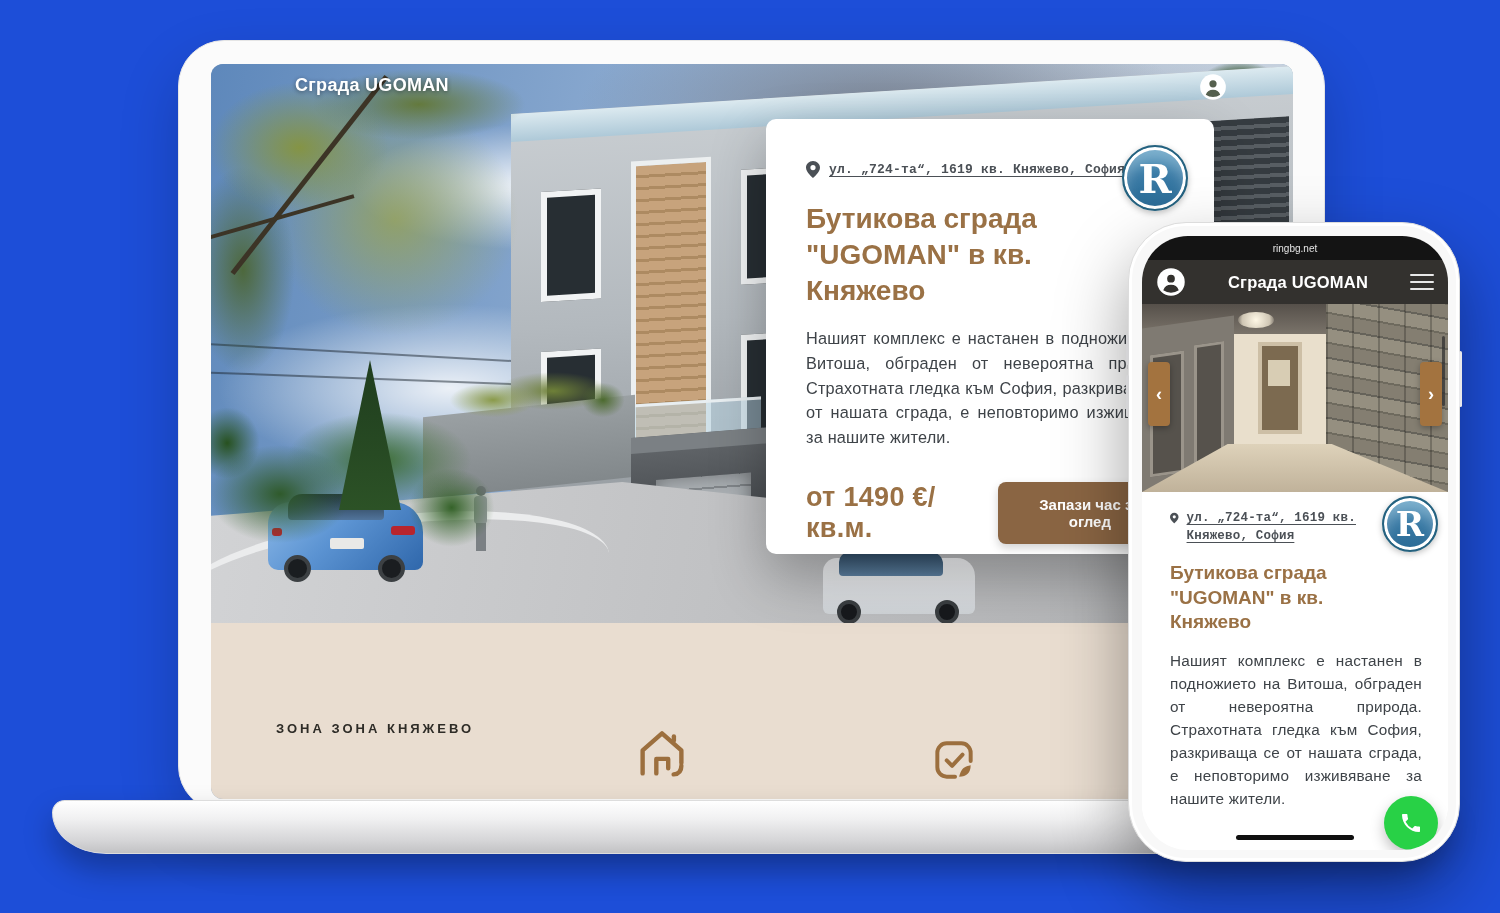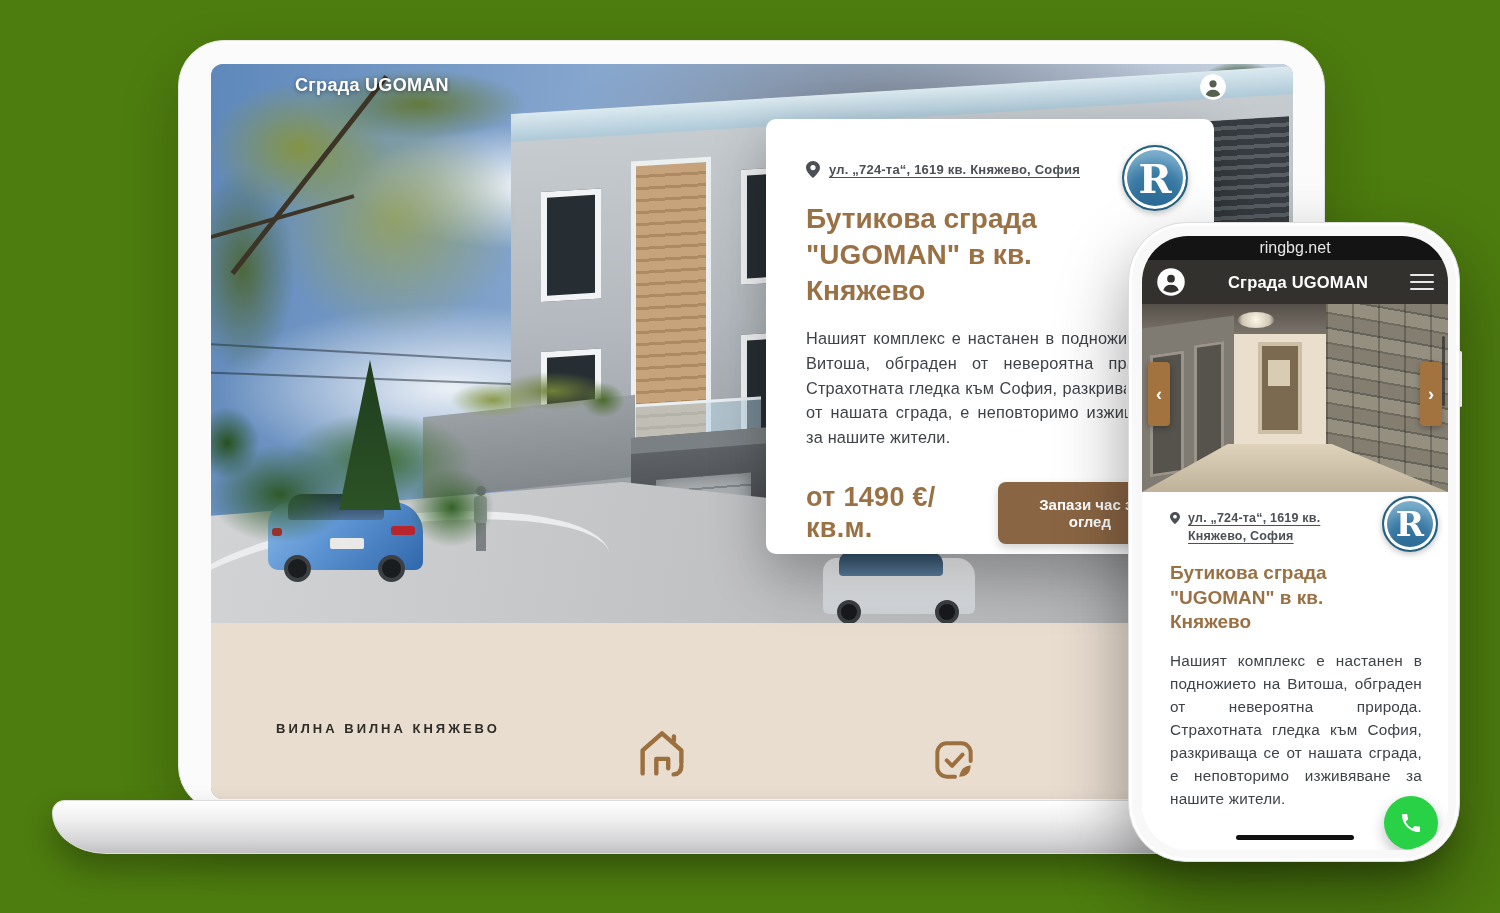--- a/index.html
+++ b/index.html
@@ -1,18 +1,18 @@
 <!DOCTYPE html>
 <html><head>
 <meta charset="utf-8">
 <style>
   * { margin:0; padding:0; box-sizing:border-box; }
   html,body { background:#ffffff; }
   body { font-family:"Liberation Sans", sans-serif; }
-  .stage { position:relative; width:1500px; height:913px; margin:0 auto; background:#4d7c0f; overflow:hidden; }
+  .stage { position:relative; width:1500px; height:913px; margin:0 auto; background:#1d4ed8; overflow:hidden; }
 
   
   .laptop-lid { position:absolute; left:178px; top:40px; width:1147px; height:772px;
     background:#fbfbfb; border:1px solid #e5e5e5; border-radius:46px;
     box-shadow:0 26px 60px rgba(0,0,0,.20); z-index:2; }
   .laptop-base { position:absolute; left:52px; top:800px; width:1396px; height:54px;
     background:linear-gradient(180deg,#ffffff 0%,#f0f0f1 35%,#d6d6d8 75%,#c2c2c4 100%);
     border:1px solid #ddd; border-radius:14px 14px 60px 60px / 14px 14px 46px 46px;
     box-shadow:0 16px 30px rgba(0,0,0,.28); z-index:3; }
   .screen { position:absolute; left:32px; top:23px; width:1082px; height:735px;
@@ -116,21 +116,21 @@
   .l-header-brand { position:absolute; left:84px; top:11px; z-index:4; color:#fff;
     font-size:18px; font-weight:700; letter-spacing:.3px; text-shadow:0 1px 4px rgba(0,0,0,.45); }
   .l-user { position:absolute; right:66px; top:9px; z-index:4; width:28px; height:28px; cursor:pointer; }
 
   
   .card { position:absolute; left:555px; top:55px; width:448px; height:435px; z-index:3;
     background:#fff; border-radius:10px; box-shadow:0 22px 55px rgba(0,0,0,.28);
     padding:42px 38px 0 40px; }
   .addr-row { display:flex; align-items:flex-start; gap:9px; }
   .addr-link { font-size:13px; font-weight:700; color:#4b5056; letter-spacing:.2px;
-    text-decoration:underline; text-underline-offset:3px; cursor:pointer; line-height:1.4; }
+    text-decoration:underline; text-underline-offset:3px; cursor:pointer; line-height:1.4;font-family:Liberation Mono, monospace; }
   .card-logo { position:absolute; right:26px; top:26px; }
   .rlogo { border-radius:50%; background:linear-gradient(180deg,#4f96be 0%,#3a7ba6 45%,#2a6a95 100%);
     box-shadow:inset 0 0 0 3px #ffffff, inset 0 14px 14px rgba(255,255,255,.28), 0 2px 6px rgba(0,0,0,.25);
     border:2px solid #25627f; display:flex; align-items:center; justify-content:center;
     color:#fff; font-family:"DejaVu Serif", serif; font-weight:700; }
   .rlogo.big { width:66px; height:66px; font-size:40px; }
   .rlogo.small { width:56px; height:56px; font-size:34px; }
   .card-title { margin-top:22px; width:335px; font-size:28px; font-weight:700; line-height:1.28; color:#9a7145; }
   .card-desc { margin-top:17px; width:372px; font-size:16.3px; line-height:1.53; color:#3e4348;
     text-align:justify; letter-spacing:.2px; }
@@ -163,21 +163,21 @@
   .p-status { height:30px; background:#1c1c1b; display:flex; align-items:center; padding:0 24px; color:#fff; }
   .p-time { font-size:14px; font-weight:700; letter-spacing:.3px; }
   .p-status-right { margin-left:auto; display:flex; align-items:center; gap:5px; }
   .sig { display:flex; align-items:flex-end; gap:1.5px; }
   .sig i { display:block; width:3px; background:#fff; border-radius:.5px; }
   .p-net { font-size:11.5px; font-weight:700; color:#fff; }
   .batt { display:flex; align-items:center; gap:1px; width:29px; height:14px; border-radius:4px;
     background:#33d35c; color:#fff; font-size:9.5px; font-weight:700; justify-content:center; }
   .batt-cap { width:2px; height:6px; background:#8b8b8b; border-radius:0 2px 2px 0; }
   .p-url { height:24px; background:#141414; display:flex; align-items:center; justify-content:center;
-    color:#e6e6e6; font-size:16px; cursor:pointer; }
+    color:#e6e6e6; font-size:10px; cursor:pointer; }
   .p-header { height:44px; background:#33312e; display:flex; align-items:center; padding:0 14px; }
   .p-avatar { width:30px; height:30px; cursor:pointer; flex:none; }
   .p-brand { flex:1; text-align:center; color:#fff; font-size:16.5px; font-weight:700; letter-spacing:.2px; }
   .burger { width:24px; display:flex; flex-direction:column; gap:5px; cursor:pointer; flex:none; }
   .burger i { display:block; height:2px; background:#e8e8e8; border-radius:1px; }
 
   .p-carousel { position:relative; height:188px; background:#9b9286; overflow:hidden; }
   .cv-ceil { position:absolute; left:0; top:0; width:100%; height:46px;
     background:linear-gradient(#56504a,#8d867b); }
   .cv-light { position:absolute; left:96px; top:8px; width:36px; height:16px; border-radius:50%;
@@ -311,21 +311,21 @@
         <h1 class="card-title">Бутикова сграда "UGOMAN" в кв. Княжево</h1>
         <p class="card-desc">Нашият комплекс е настанен в подножието на Витоша, обграден от невероятна природа. Страхотната гледка към София, разкриваща се от нашата сграда, е неповторимо изживяване за нашите жители.</p>
         <div class="card-bottom">
           <div class="price">от 1490 €/кв.м.</div>
           <button class="cta-btn">Запази час за оглед</button>
         </div>
       </div>
 
       <div class="welcome">
         <div class="w-text">
-          <div class="w-eyebrow">ВИЛНА ВИЛНА КНЯЖЕВО</div>
+          <div class="w-eyebrow">ЗОНА ЗОНА КНЯЖЕВО</div>
         </div>
         <div class="w-home">
           <svg width="62" height="62" viewBox="0 0 24 24" fill="none" stroke="#9c6f3e" stroke-width="1.7" stroke-linecap="round" stroke-linejoin="round">
             <path d="M4.5 19.5V10.6L12 4l7.5 6.6v4.9"></path>
             <path d="M9.8 19.5v-5.6h4.6v3.6"></path>
             <path d="M19.5 16.5c0 2.2-1 3.2-3 3.4"></path>
             <path d="M16.6 6.8V5.2"></path>
           </svg>
         </div>
         <div class="w-check">

